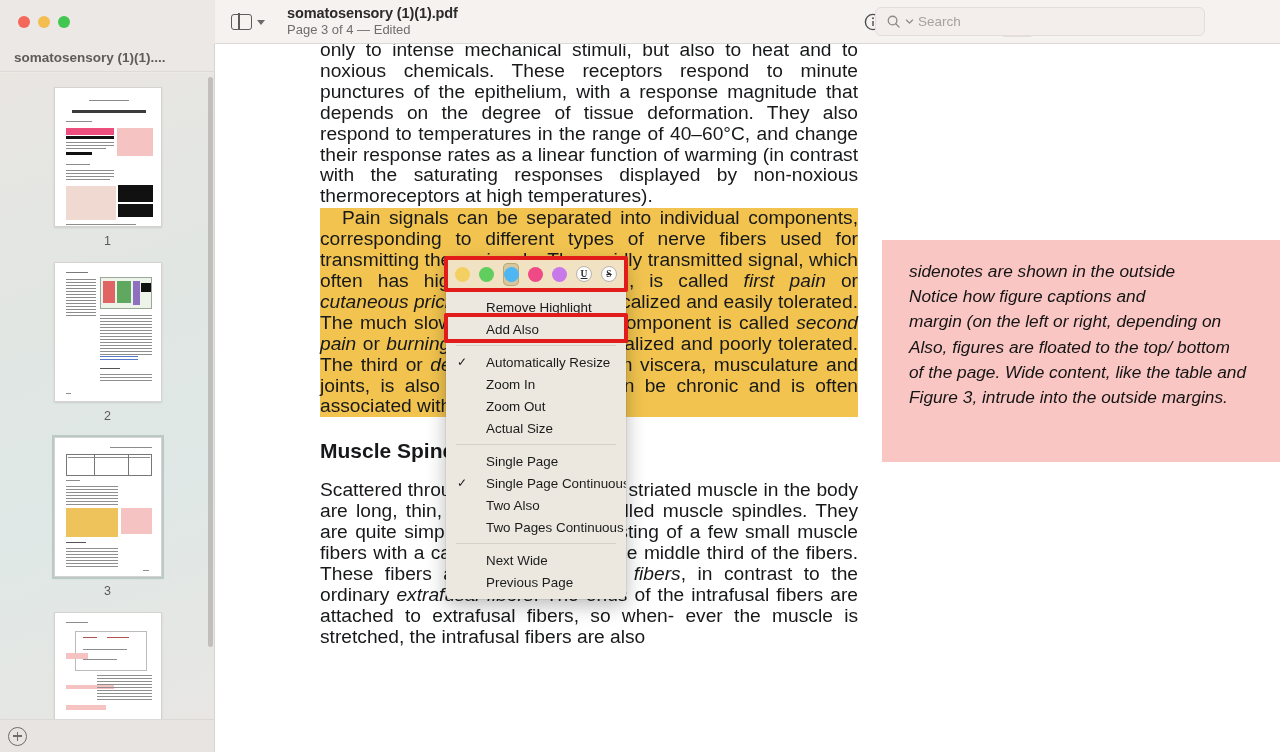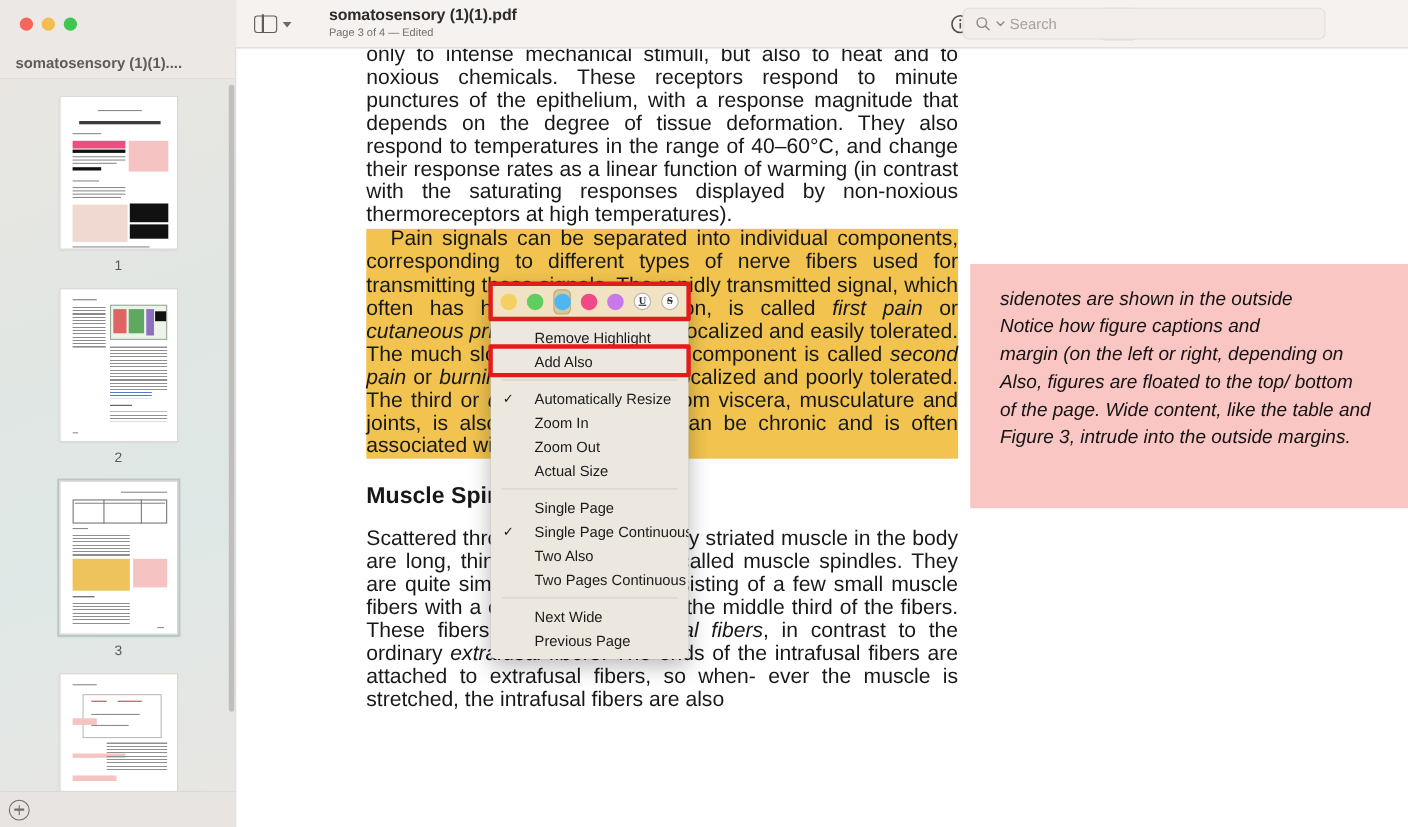--- a/index.html
+++ b/index.html
@@ -36,21 +36,20 @@
   .tl { width: 12px; height: 12px; border-radius: 50%; }
   .tl-red { background: #f4685c; }
   .tl-yellow { background: #f4bd4f; }
   .tl-green { background: #41c64f; }
 
   .tb-main {
     flex: 1; height: 44px;
     display: flex; align-items: center;
     padding: 0 8px 0 12px;
     position: relative;
-    gap: 12px;
   }
   .sidebar-toggle {
     display: flex; align-items: center; gap: 5px;
     padding: 3px 4px; border-radius: 5px; cursor: default;
   }
   .icon-sidebar {
     width: 21px; height: 16px;
     border: 1.6px solid #5c5c5c; border-radius: 3px;
     position: relative;
   }
@@ -71,21 +70,21 @@
     margin-left: 18px;
     display: flex; flex-direction: column;
     justify-content: center;
     line-height: 1.15;
   }
   .doc-title {
     font-size: 14.5px; font-weight: bold; color: #2b2b2b;
     letter-spacing: -0.1px;
   }
   .doc-sub {
-    font-size: 10px; color: #6e6e6e; margin-top: 2px;
+    font-size: 13px; color: #6e6e6e; margin-top: 2px;
   }
 
   .tb-tools {
     position: absolute; left: 640px; top: 0;
     height: 44px; display: flex; align-items: center; gap: 0px;
   }
   .tbtn {
     width: 36px; height: 30px;
     display: flex; align-items: center; justify-content: center;
     border-radius: 6px; cursor: default;
@@ -180,21 +179,21 @@
     background: #ffffff;
     overflow: hidden;
   }
   .page {
     position: absolute; left: 0; top: 0;
     width: 1065px; height: 708px;
     background: #ffffff;
   }
   .col {
     position: absolute;
-    left: 118px; top: 0px;
+    left: 105px; top: 0px;
     width: 538px;
     font-size: 19.2px;
     line-height: 20.9px;
     color: #17181a;
     text-align: justify;
     font-family: "Liberation Sans", sans-serif;
   }
   .para { margin: 0; }
   .hl-para {
     background: #f2c44f;

